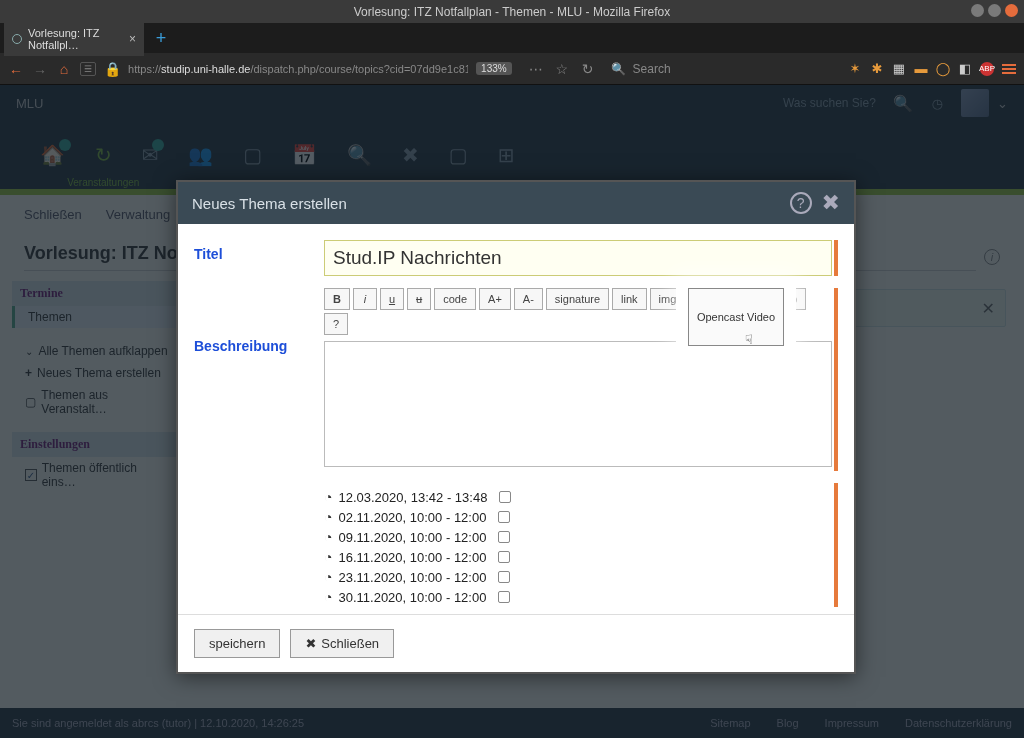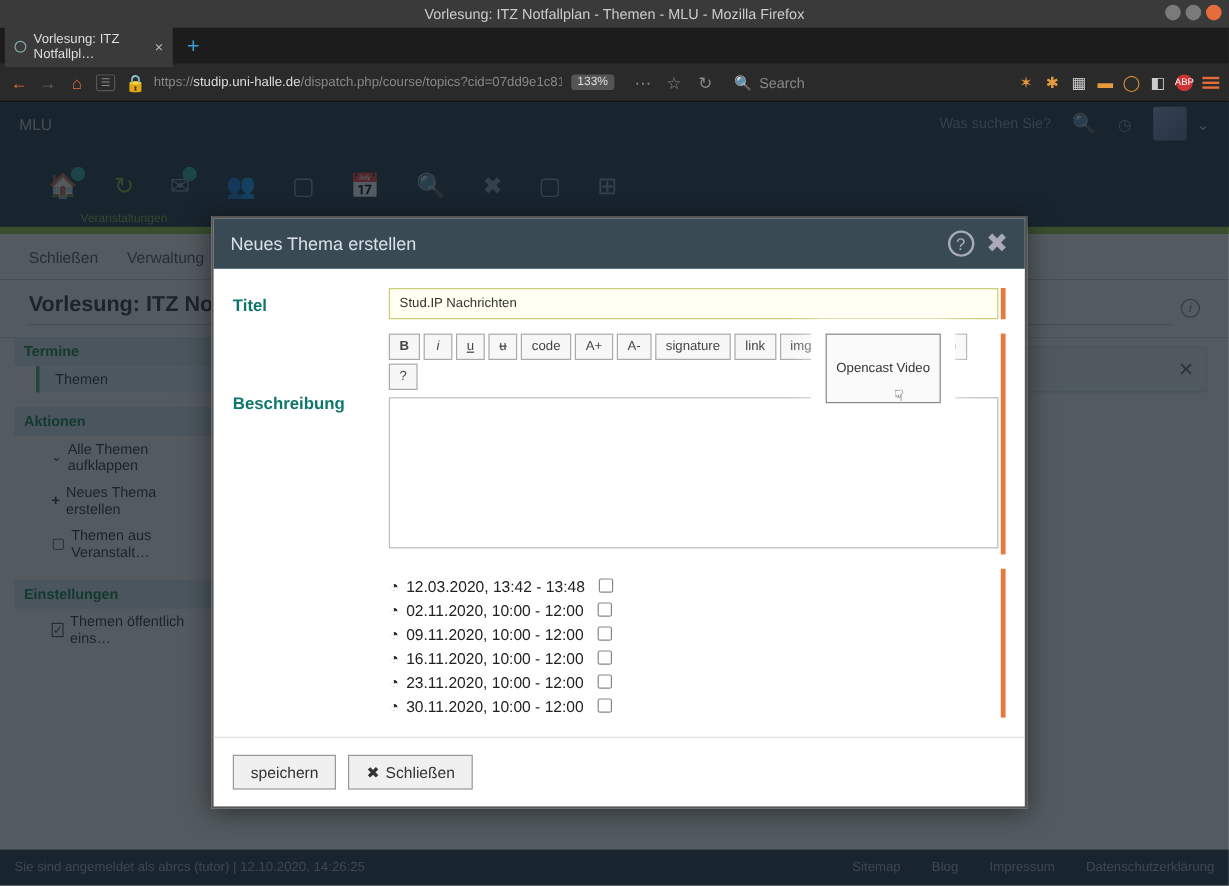--- a/index.html
+++ b/index.html
@@ -127,22 +127,22 @@
   
   .subtabs { height:38px; display:flex; align-items:center; gap:24px; padding:0 24px; font-size:13px; color:#556; background:#f7f7f0;}
   
   .course-title-row { display:flex; align-items:center; padding:10px 24px; background:#f7f7f0;}
   .course-title { font-size:18px; font-weight:bold; color:#333; border-bottom:1px solid #ccc; flex:1; padding-bottom:6px;}
   .info-circle { margin-left:8px; color:#888; border:1px solid #888; border-radius:50%; width:16px; height:16px; font-size:11px; text-align:center; line-height:14px; font-style:italic;}
   
   .body-cols { display:flex; background:#f7f7f0; height:500px;}
   .sidebar { width:190px; padding:0 12px; font-size:12px; color:#333;}
   .side-block { margin-bottom:12px;}
-  .side-head { background:#d8e0e6; padding:5px 8px; font-weight:bold; color:#15803d;}
-  .side-item { padding:4px 8px; display:flex; align-items:center; gap:5px;margin-left:18px;}
+  .side-head { background:#d8e0e6; padding:5px 8px; font-weight:bold; color:#701a75;font-family:Liberation Serif, serif;}
+  .side-item { padding:4px 8px; display:flex; align-items:center; gap:5px;}
   .side-item.sel { background:#e6eef4; border-left:3px solid #5a8;}
   .side-item::before { content:""; width:0; }
   .chev { font-size:10px;}
   .plus { font-weight:bold;}
   .checkbox { width:12px; height:12px; border:1px solid #555; display:inline-flex; align-items:center; justify-content:center; font-size:10px; color:#358;}
   .main-col { flex:1; padding:8px 18px;}
   .info-bar { background:#eef4ea; border:1px solid #cdd; height:38px; border-radius:2px; margin-bottom:12px; display:flex; align-items:center; justify-content:flex-end; padding:0 10px;}
   .info-bar .xbtn { font-size:16px; color:#666; cursor:pointer;}
   
   .page-footer {
@@ -161,25 +161,25 @@
   }
   .dlg-header {
     height:42px; background:#3a4a55; color:#d8e0e6;
     display:flex; align-items:center; padding:0 14px; font-size:15px;
   }
   .dlg-header .spacer { flex:1; }
   .dlg-help { width:22px; height:22px; border:2px solid #aab; border-radius:50%; color:#aab; font-size:14px; text-align:center; line-height:19px; cursor:pointer; margin-right:10px;}
   .dlg-close { font-size:22px; color:#aab; cursor:pointer;}
   .dlg-body { padding:16px 16px 6px 16px; max-height:390px; overflow:hidden;}
   .dlg-row { display:flex; margin-bottom:12px;}
-  .dlg-label { width:130px; font-size:14px; font-weight:bold; color:#0f766e; padding-top:6px;}
+  .dlg-label { width:130px; font-size:14px; font-weight:bold; color:#1d4ed8; padding-top:6px;}
   .dlg-field { flex:1; }
   .input-text {
     width:100%; padding:6px 8px; border:1px solid #cc7; background:#fffff2;
-    font-size:11px; color:#333;
+    font-size:19px; color:#333;
   }
   
   .editor-wrap { flex:1; border-right:4px solid #e67a3c; padding-right:2px;}
   .editor-toolbar { display:flex; gap:3px; flex-wrap:wrap; margin-bottom:6px; position:relative;}
   .ed-btn {
     border:1px solid #aaa; background:#f7f7f7; padding:4px 8px;
     font-size:11px; color:#444; cursor:pointer; min-width:24px; text-align:center;
   }
   .ed-btn.b { font-weight:bold; }
   .ed-btn.i { font-style:italic; }
@@ -322,21 +322,20 @@
 
   <div class="body-cols">
     <div class="sidebar">
       <div class="side-block">
         <div class="side-head">Termine</div>
         <div class="side-item sel">
             <span>Themen</span>
           </div>
       </div>
       <div class="side-block">
-        <div class="side-head">Aktionen</div>
         <div class="side-item">
             <span class="chev">⌄</span>
             <span>Alle Themen aufklappen</span>
           </div>
         <div class="side-item">
             <span class="plus">+</span>
             <span>Neues Thema erstellen</span>
           </div>
         <div class="side-item">
             <span>▢</span>

